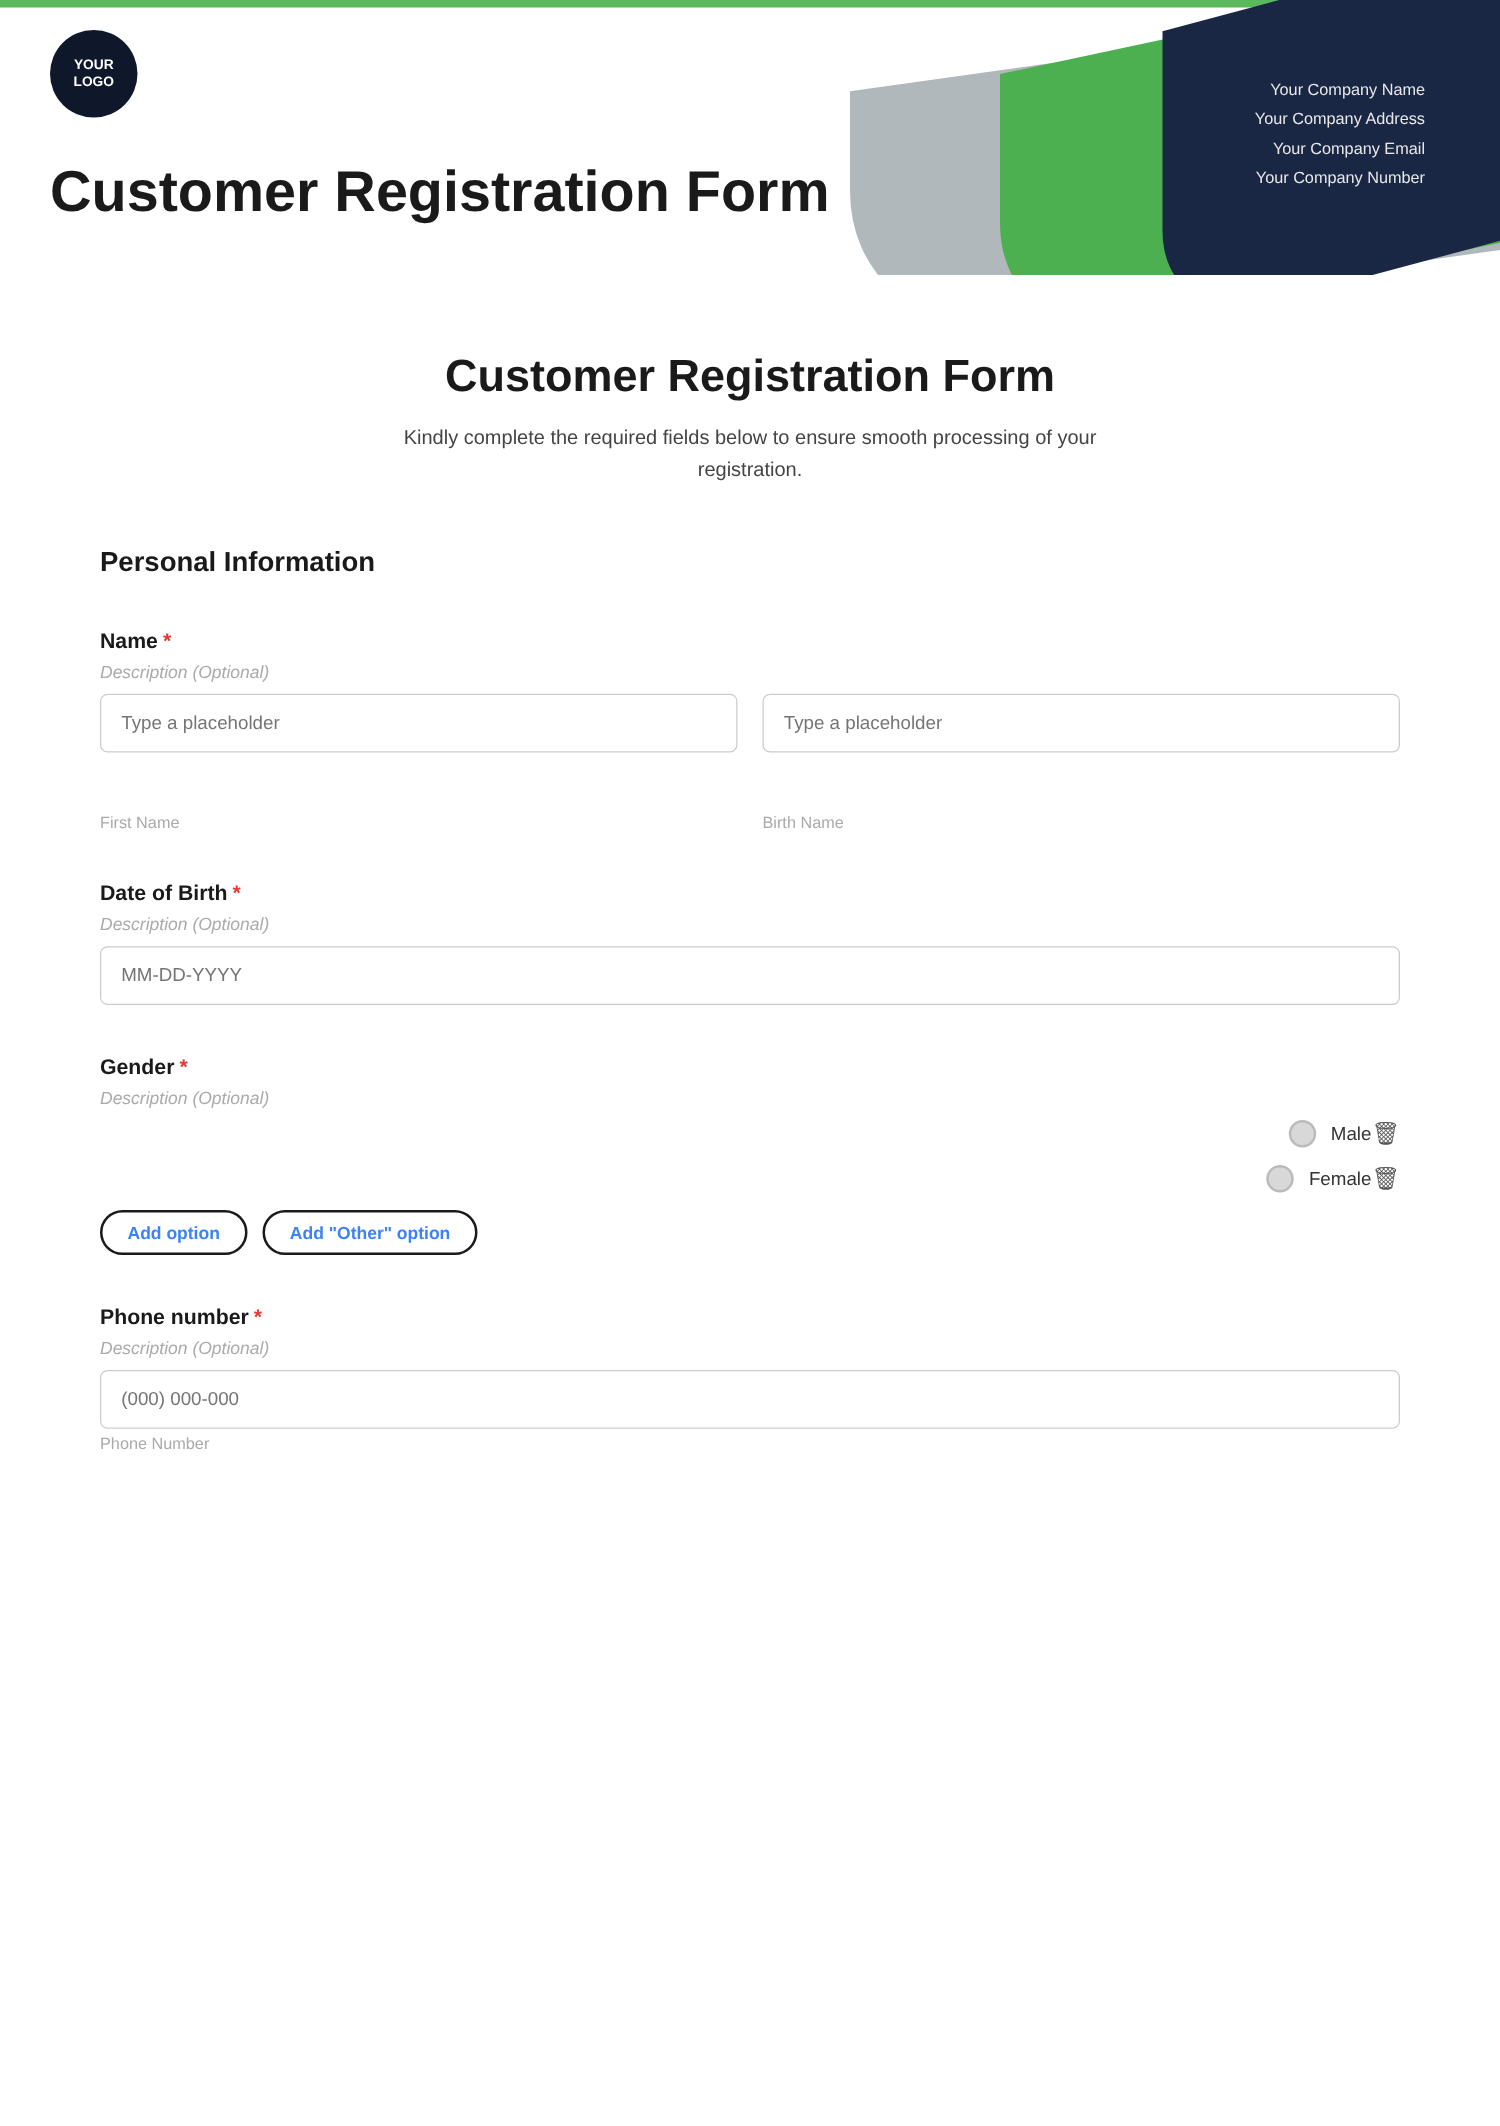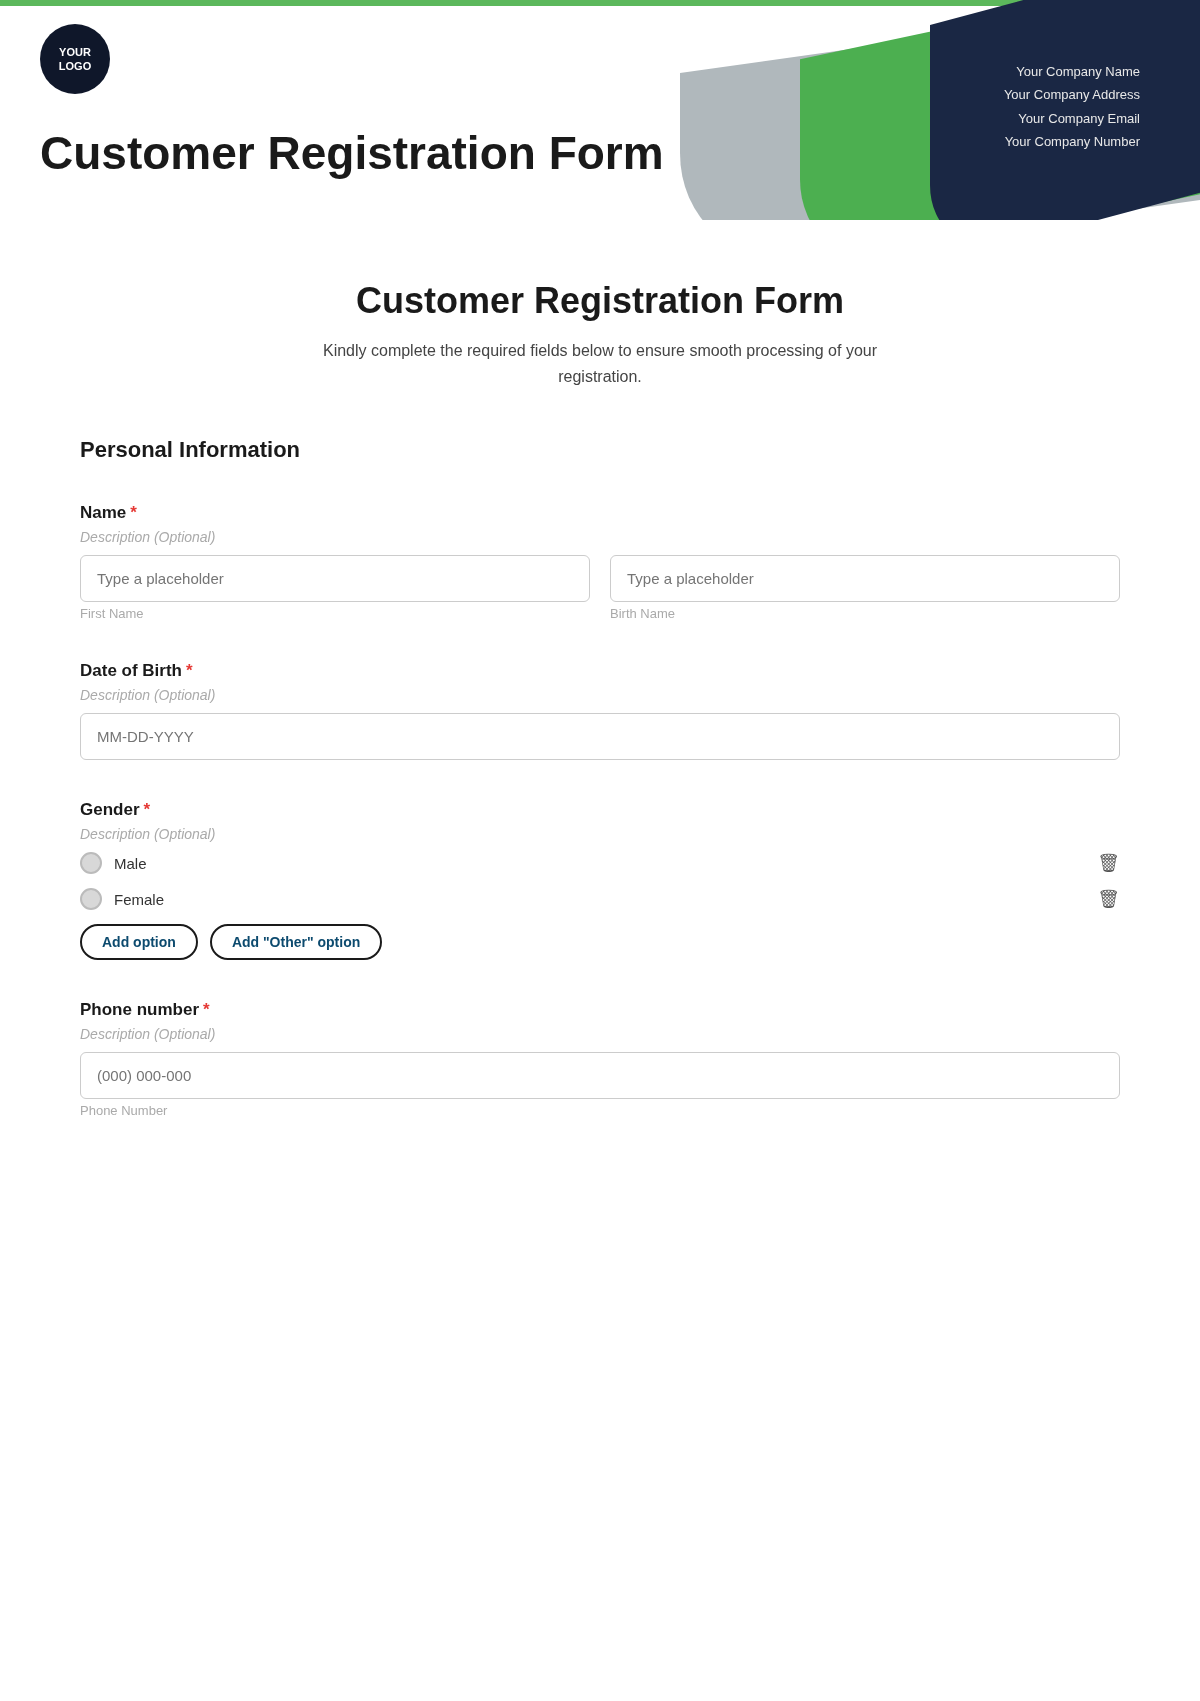--- a/index.html
+++ b/index.html
@@ -174,27 +174,28 @@
 
     .name-row {
       display: grid;
       grid-template-columns: 1fr 1fr;
       gap: 20px;
     }
 
     .name-col {
       display: flex;
       flex-direction: column;
+      gap: 44px;
     }
 
     
     .radio-option {
       display: flex;
       align-items: center;
-      justify-content: space-between;
+      justify-content: flex-end;
       margin-bottom: 14px;
     }
 
     .radio-left {
       display: flex;
       align-items: center;
       gap: 12px;
     }
 
     .radio-circle {
@@ -223,21 +224,21 @@
     }
 
     .add-btn {
       padding: 8px 20px;
       border: 2px solid #1a1a1a;
       border-radius: 30px;
       background: #fff;
       font-size: 14px;
       font-weight: 600;
       cursor: pointer;
-      color: #0c4a6e;
+      color: #3b82f6;
     }
   </style>
 </head>
 <body>
 
 <div class="header">
   <div class="header-top-bar"></div>
   <div class="header-bg-gray"></div>
   <div class="header-bg-green"></div>
   <div class="header-bg-navy"></div>

